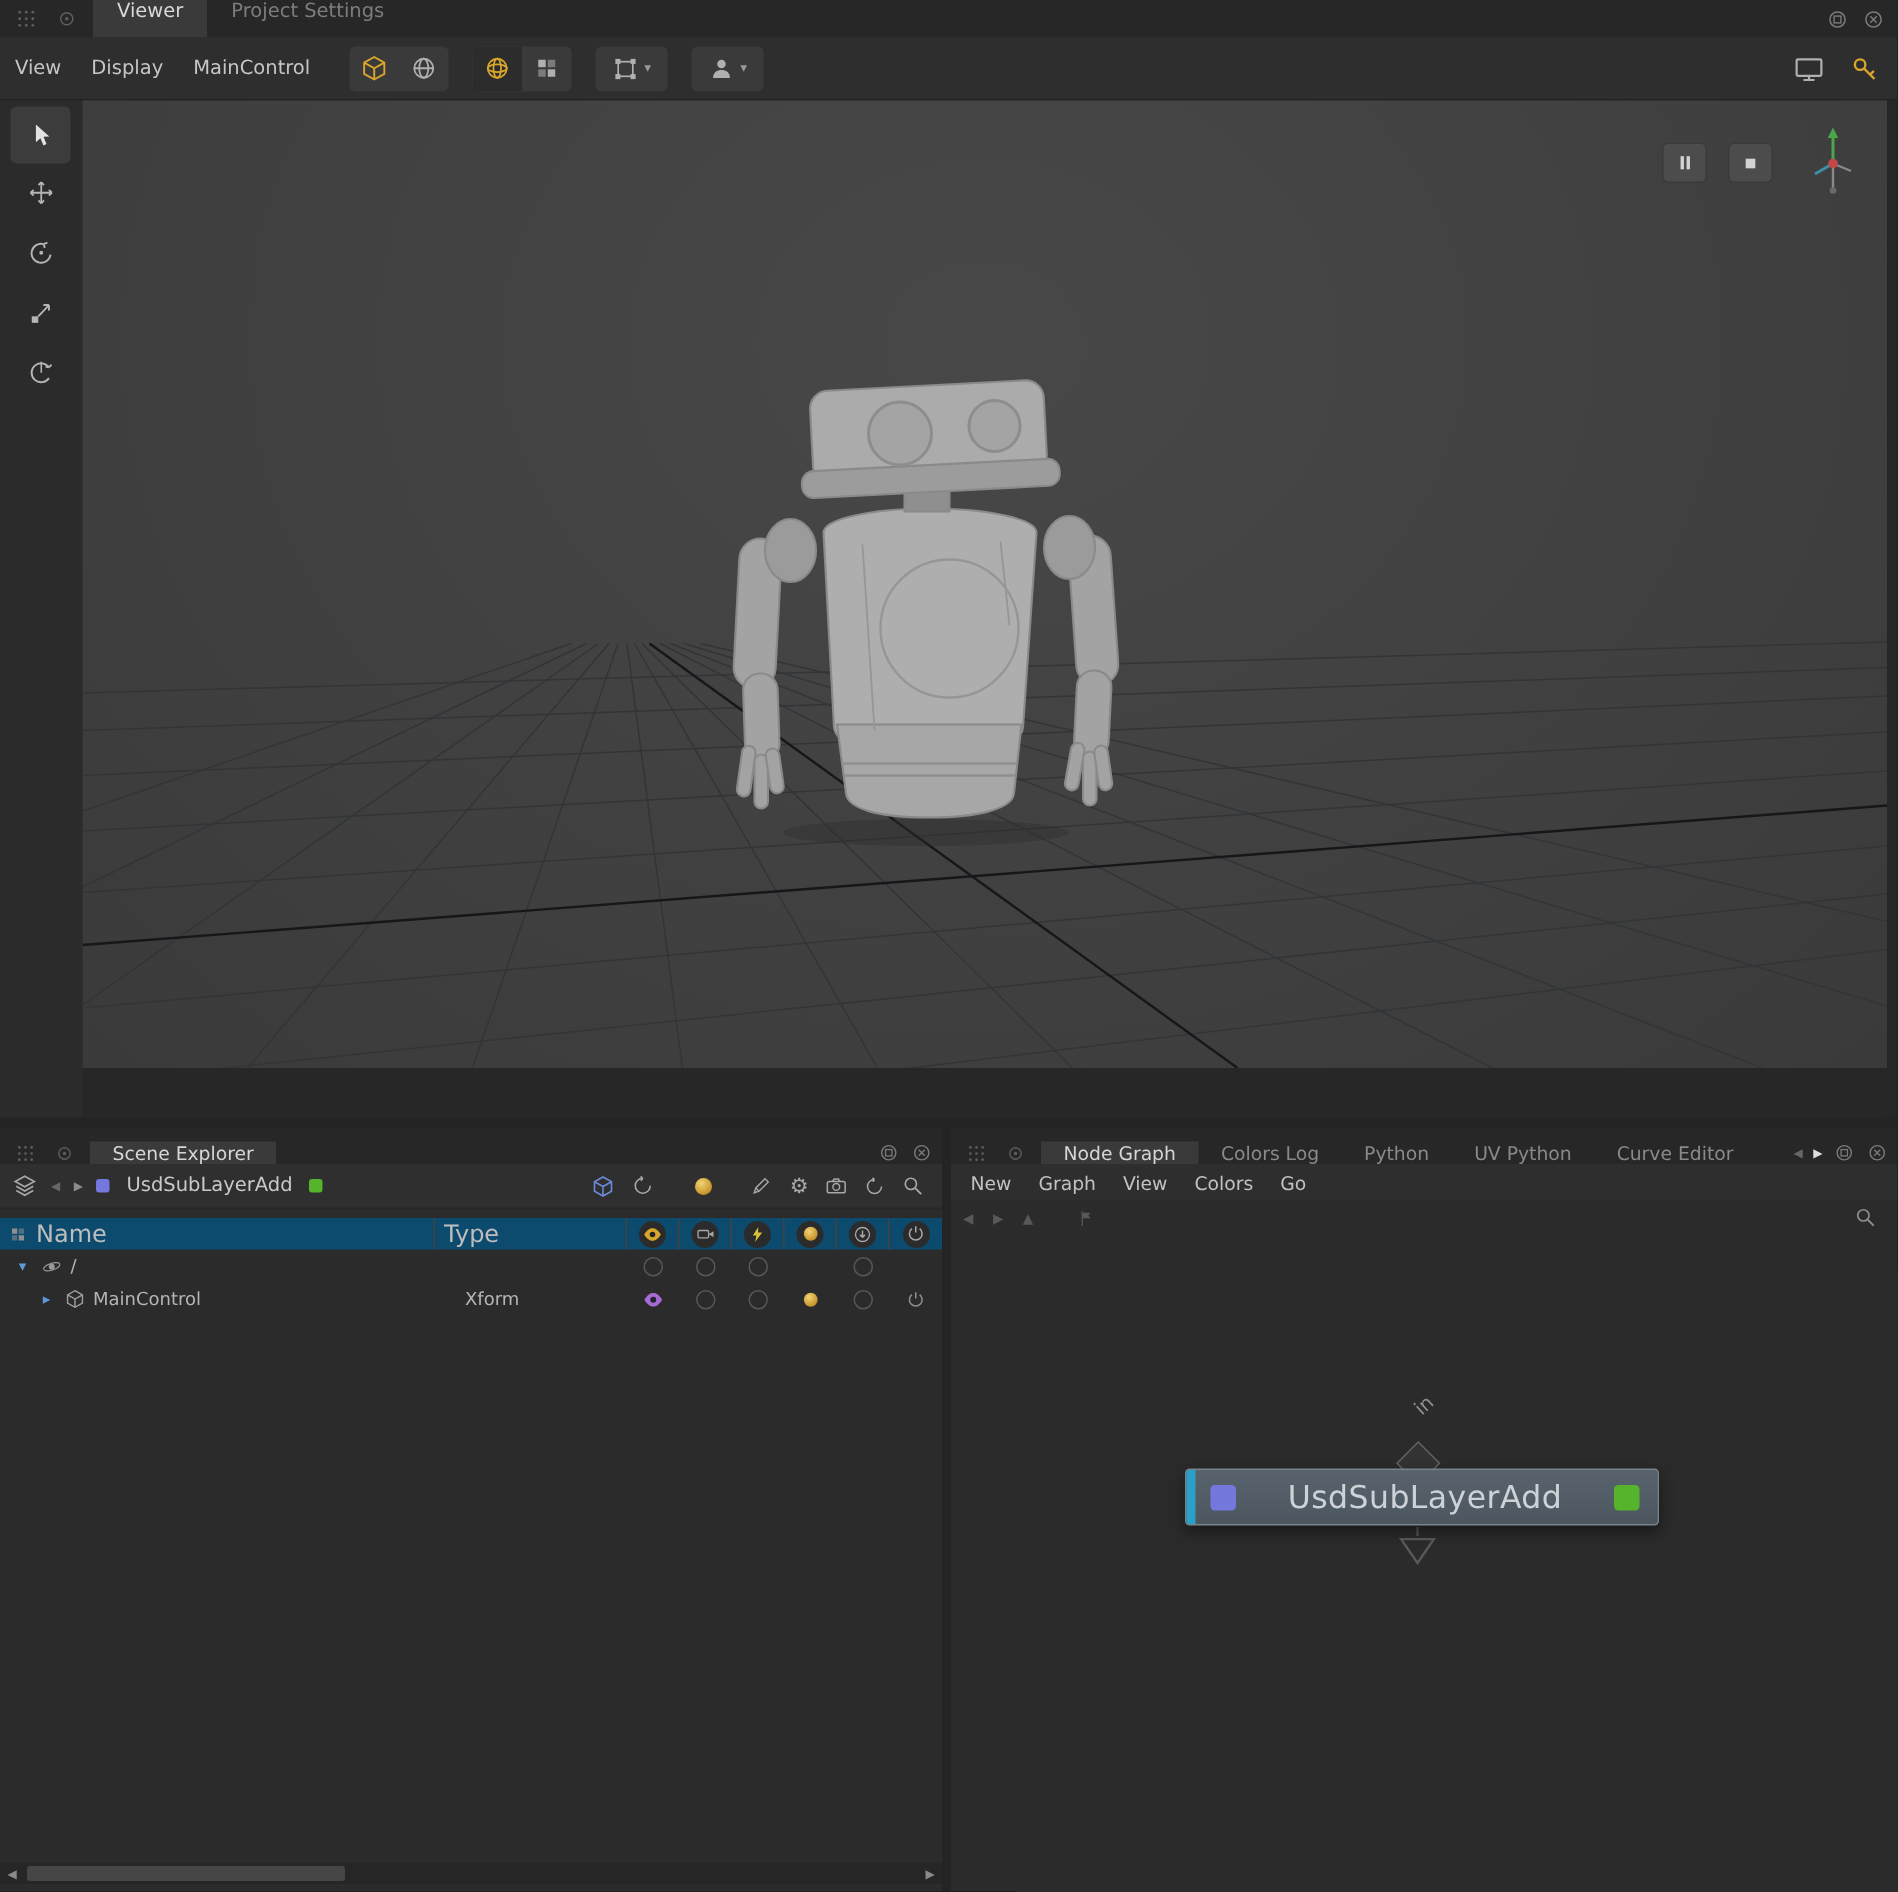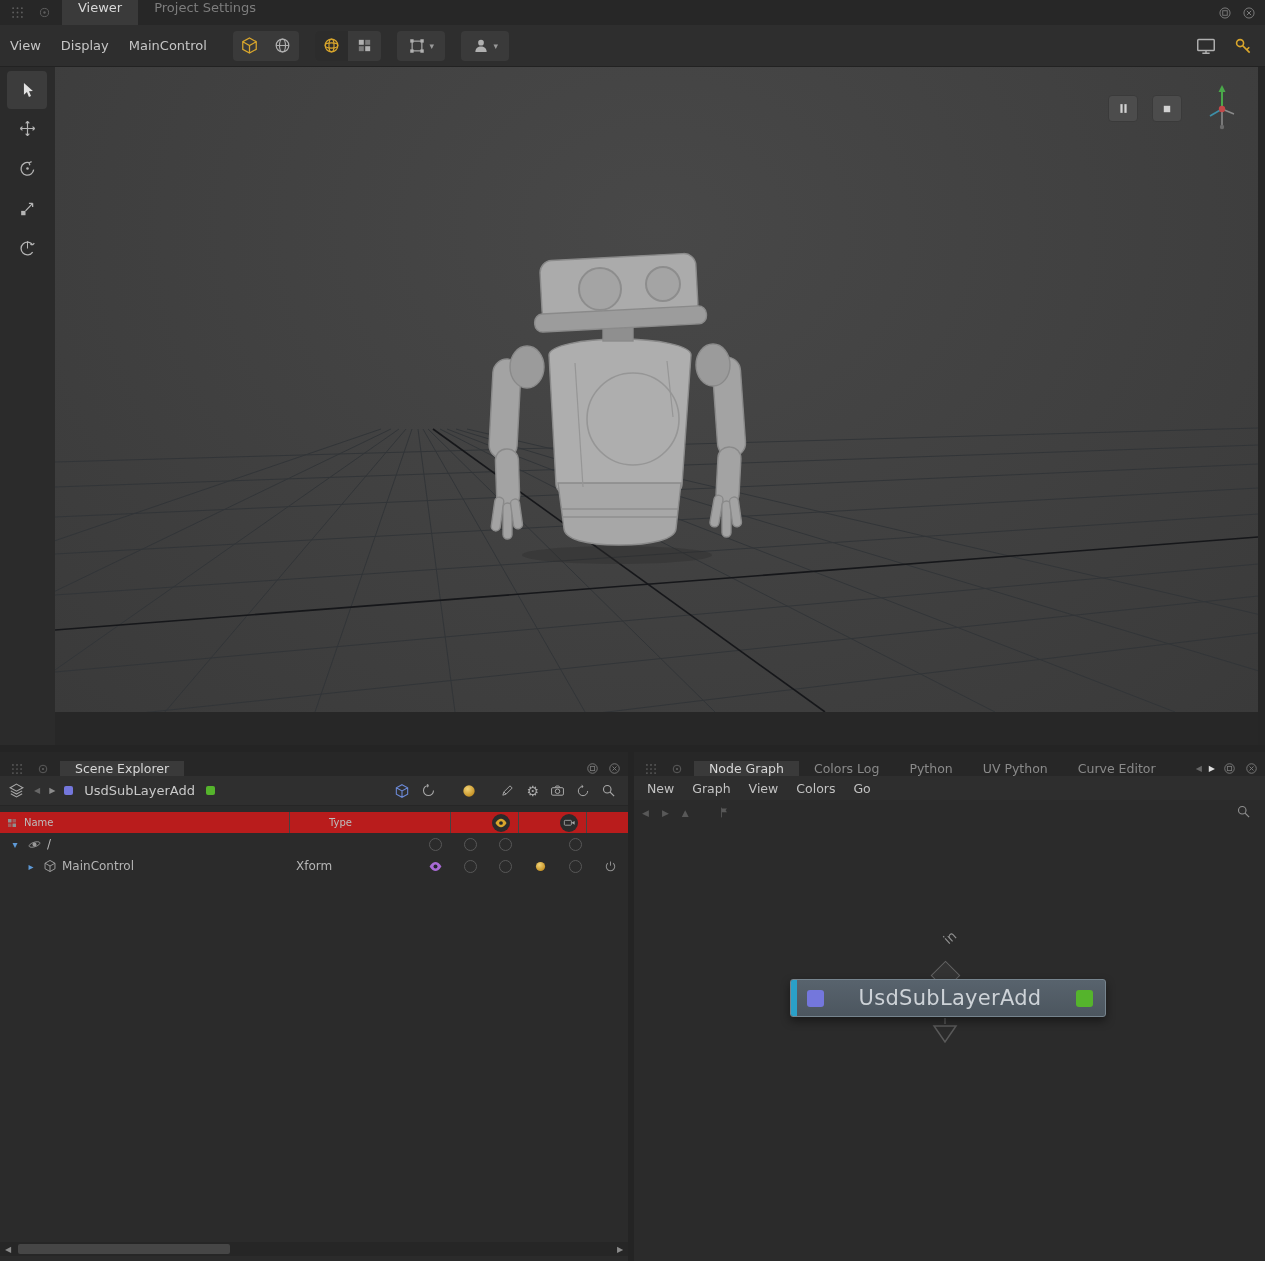--- a/index.html
+++ b/index.html
@@ -60,26 +60,26 @@
 
   
   .sx-toolbar{height:29px;background:#2f2f2f;display:flex;align-items:center;gap:9px;padding:0 8px;
     border-bottom:1px solid #262626;color:#a8a8a8;}
   .sq{width:9px;height:9px;border-radius:2px;display:inline-block;}
   .sq.blue{background:#7477dc;} .sq.green{background:#55b42c;}
   .sx-node-label{color:#c9c9c9;margin:0 2px;}
   .sx-icons{margin-left:auto;display:flex;align-items:center;gap:11px;padding-right:4px;}
   .sx-gap{height:6px;}
   .sx-hrow,.sx-row{display:grid;grid-template-columns:290px 128px repeat(6,35px);align-items:center;}
-  .sx-hrow{height:21px;background:#b91c1c;font-size:10px;color:#bdbdbd;gap:33px;}
+  .sx-hrow{height:21px;background:#0c4a6e;font-size:16px;color:#bdbdbd;}
   .sx-hcell{height:100%;display:flex;align-items:center;gap:6px;padding-left:6px;border-right:1px solid #434343;box-sizing:border-box;}
   .sx-hcell.cicon{padding-left:0;justify-content:center;}
   .sx-row{height:22px;font-size:12px;color:#b5b5b5;}
   .sx-cell{display:flex;align-items:center;height:100%;}
-  .tcell{padding-left:6px;}
+  .tcell{padding-left:6px;margin-left:14px;}
   .ccell{justify-content:center;}
   .tog{width:13px;height:13px;border-radius:50%;border:1.5px solid #575757;box-sizing:border-box;}
   .tree-arrow{font-size:10px;color:#5e9ad8;width:14px;text-align:center;}
   .hdr-badge{width:18px;height:18px;border-radius:50%;background:#2b2b2b;display:flex;align-items:center;justify-content:center;}
   .hscroll{position:absolute;left:0;bottom:5px;width:628px;height:14px;background:#262626;display:flex;align-items:center;}
   .hs-btn{width:16px;height:14px;display:flex;align-items:center;justify-content:center;font-size:8px;color:#8a8a8a;}
   .hs-track{flex:1;height:100%;position:relative;}
   .hs-thumb{position:absolute;left:2px;top:2px;width:212px;height:10px;background:#464646;border-radius:2px;}
 
   

